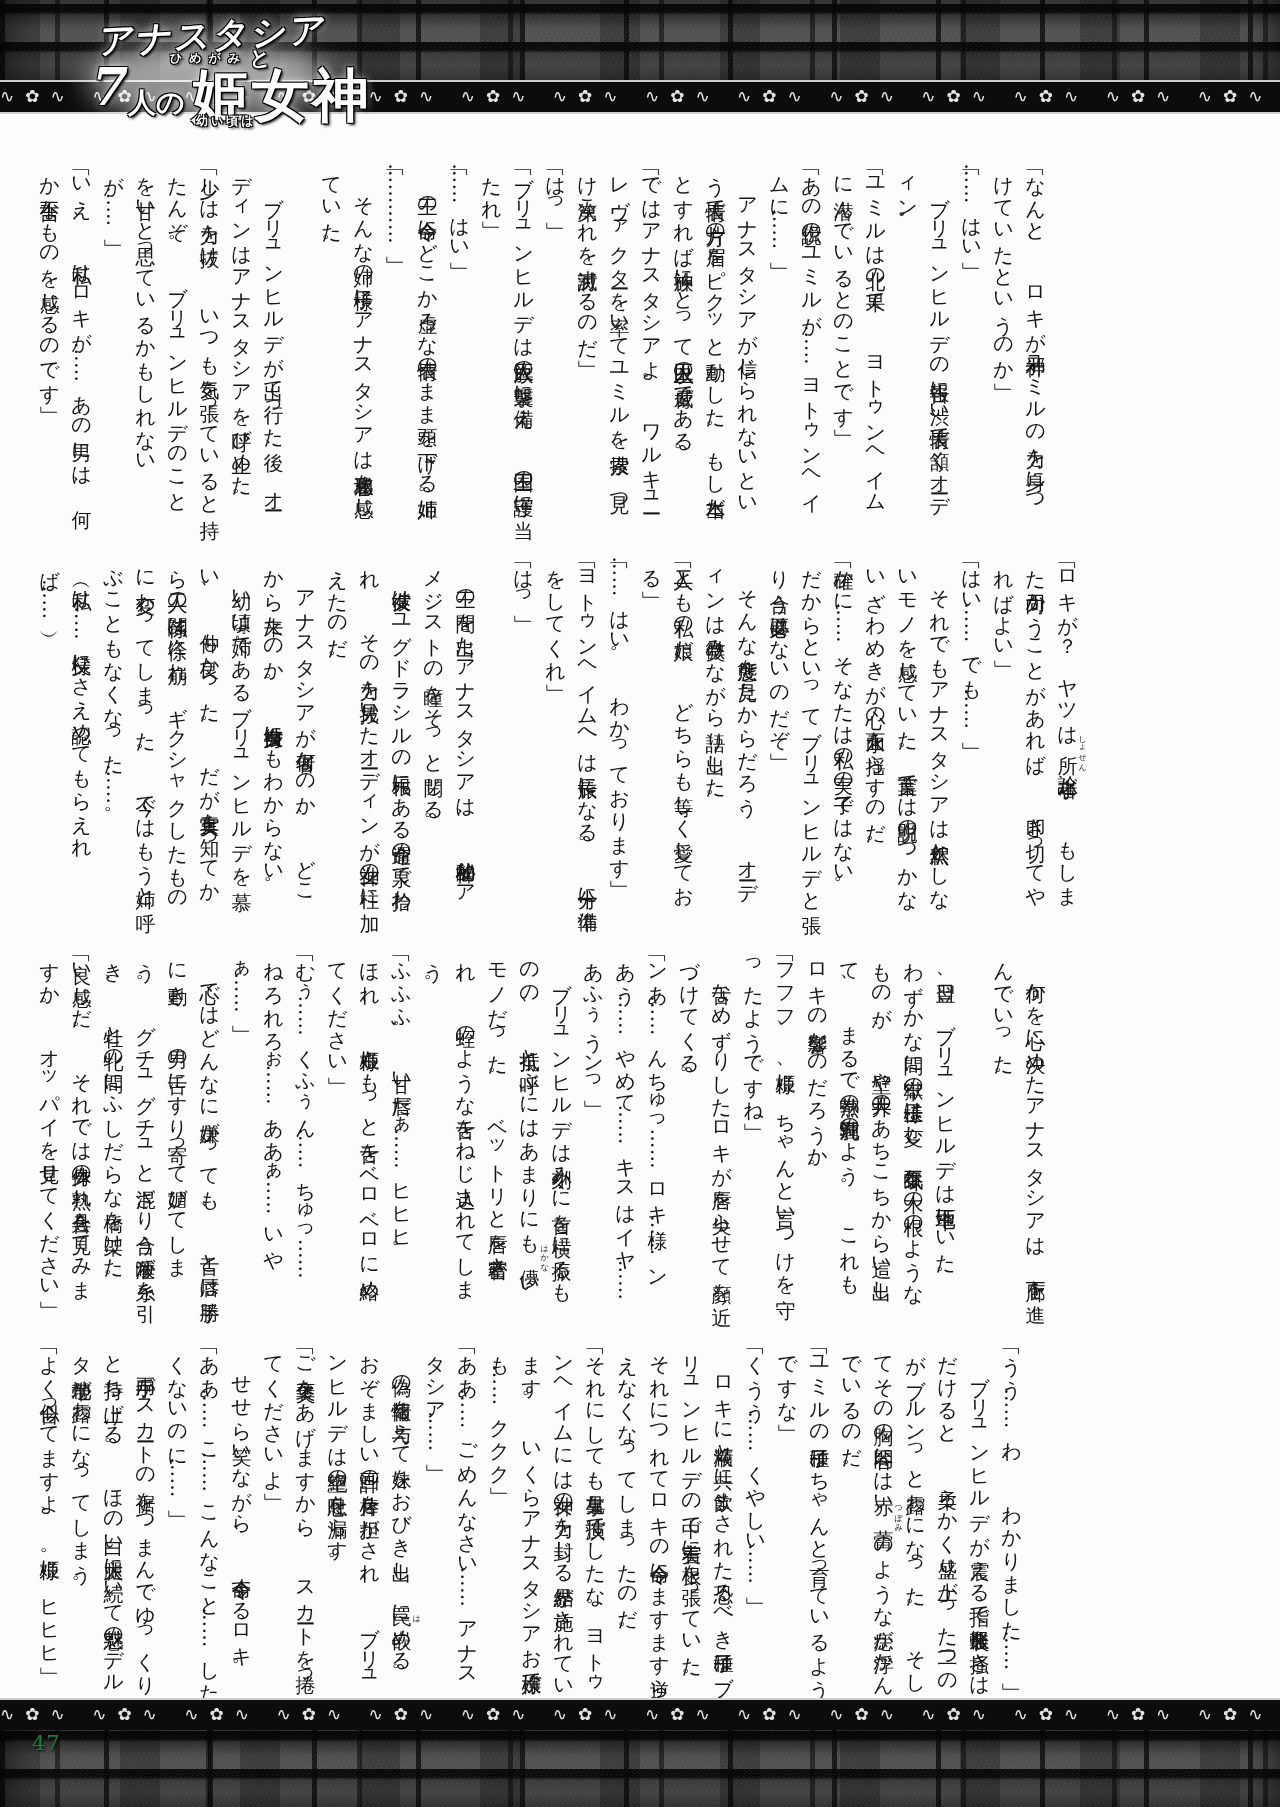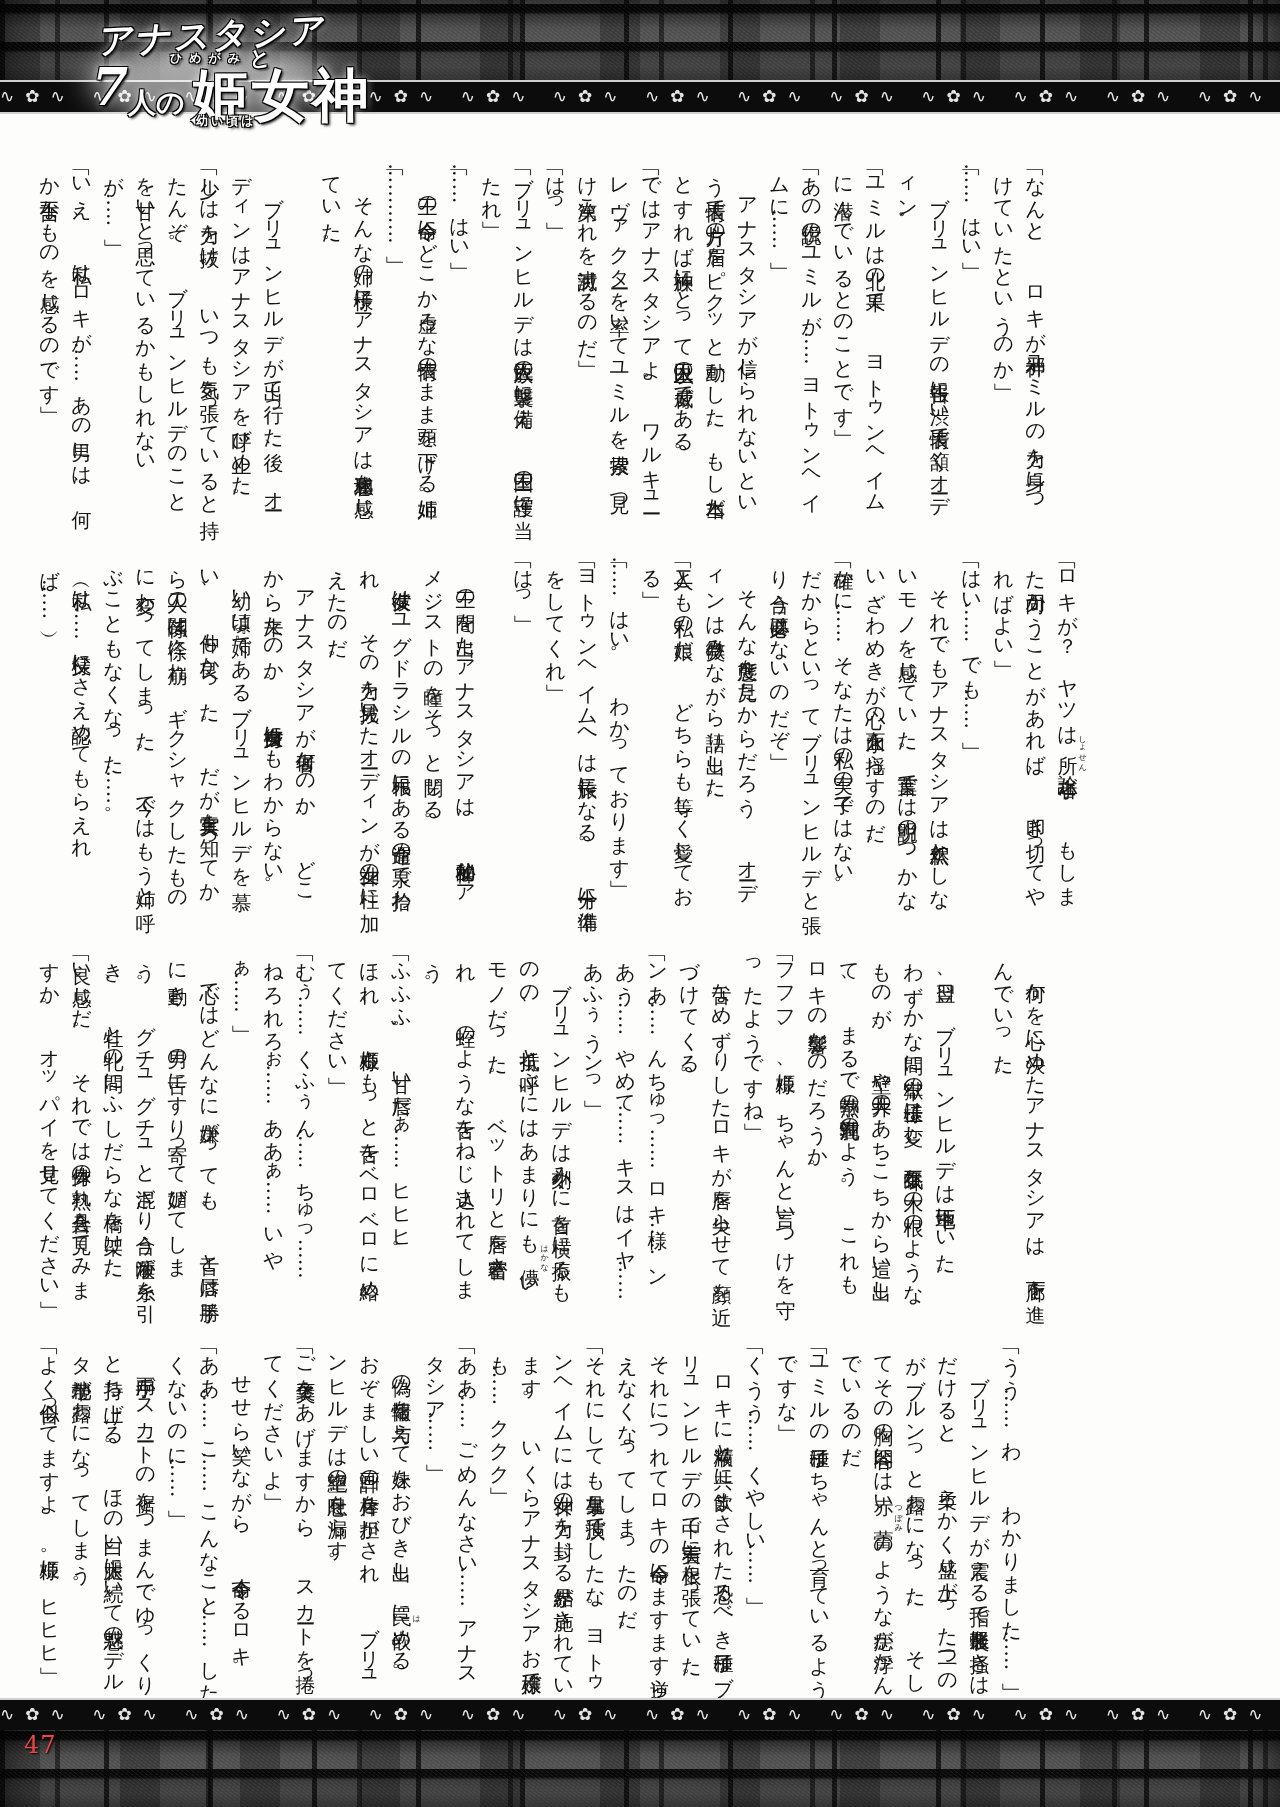--- a/index.html
+++ b/index.html
@@ -41,21 +41,21 @@
 
   
   .content{position:absolute;left:34px;right:34px;top:163px;}
   .band{writing-mode:vertical-rl;text-orientation:mixed;height:352px;margin-bottom:41px;
     font-size:20px;line-height:1.6;color:#161616;letter-spacing:.01em;}
   .band p{margin:0;padding:0;}
   .band p.indent{text-indent:1em;}
   .band p.blank{width:26px;}
   ruby rt{font-size:8px;letter-spacing:0;}
 
-  .page-number{position:absolute;left:24px;top:1731px;color:#ef4444;font-size:24px;letter-spacing:1px;
+  .page-number{position:absolute;left:32px;top:1731px;color:#15803d;font-size:21px;letter-spacing:1px;
     text-shadow:1px 1px 2px #000;}
 </style>
 </head>
 <body>
 
 <div class="page">
 
   <div class="brick brick-top"></div>
 
   <div class="ornament ornament-top">

